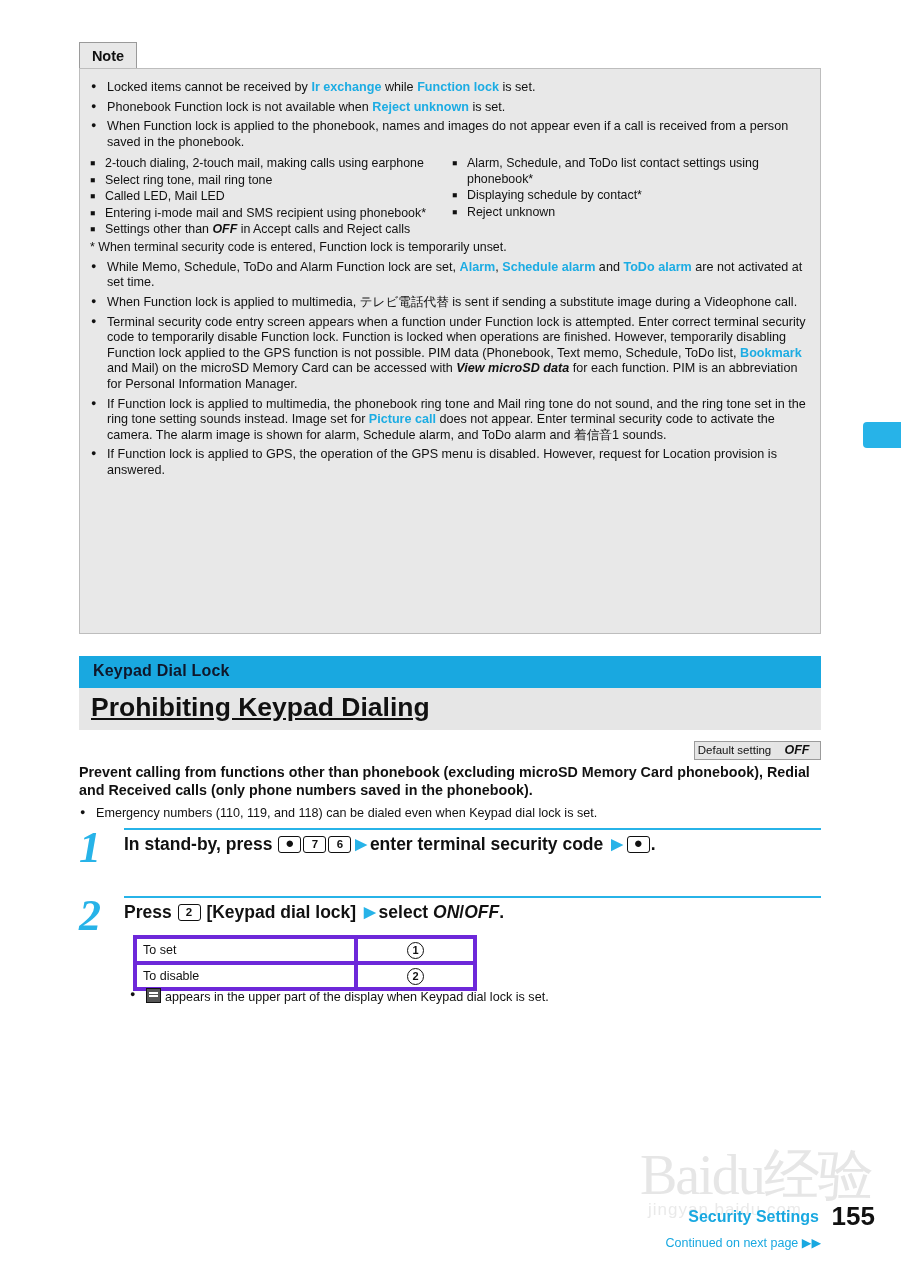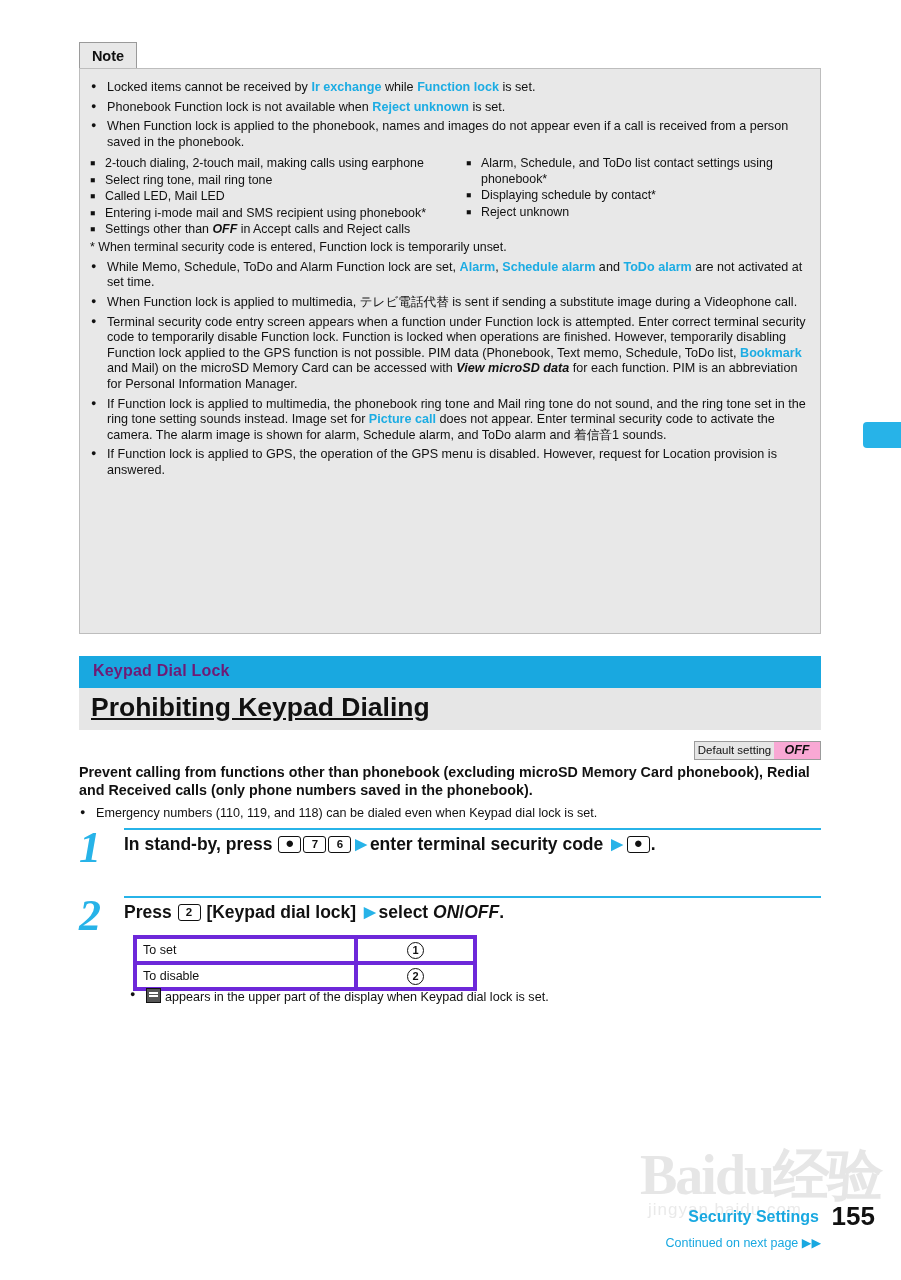--- a/index.html
+++ b/index.html
@@ -42,52 +42,52 @@
     content:"●";position:absolute;left:1px;top:-1px;font-size:9px;color:#111;
   }
   .sq-list{margin:2px 0 0 0;}
   .sq-item{
     position:relative;padding-left:15px;margin-bottom:1px;
     font-size:12.4px;line-height:15.4px;
   }
   .sq-item:before{
     content:"■";position:absolute;left:0;top:0;font-size:8.5px;color:#111;
   }
-  .two-col{display:flex;gap:24px;margin-top:2px;}
+  .two-col{display:flex;gap:10px;margin-top:2px;}
   .two-col .col{flex:0 0 auto;}
   .col-a{width:352px;}
   .col-b{width:350px;}
   .note-foot{
     font-size:12.4px;line-height:15.4px;margin-top:2px;padding-left:15px;
     text-indent:-15px;
   }
   .blue{color:#1cace3;font-weight:bold;}
   .ital{font-style:italic;font-weight:bold;}
 
   
   .sec-bar{
     position:absolute;left:79px;top:656px;width:742px;height:32px;
     background:#19a8e0;
   }
   .sec-bar span{
-    display:block;padding:6px 0 0 14px;color:#701a75;font-size:16px;font-weight:bold;
+    display:block;padding:6px 0 0 14px;color:#0f172a;font-size:16px;font-weight:bold;
     letter-spacing:.2px;
   }
   .sec-title{
     position:absolute;left:79px;top:688px;width:742px;height:42px;
     background:#e6e6e6;
   }
   .sec-title span{
     display:block;padding:4px 0 0 12px;font-size:26.5px;font-weight:bold;color:#111;text-decoration:underline;
   }
 
   
   .default-wrap{
     position:absolute;left:694px;top:741px;width:127px;height:19px;
-    border:1px solid #9b9b9b;display:flex;box-sizing:border-box;background:#f9a8d4;
+    border:1px solid #9b9b9b;display:flex;box-sizing:border-box;background:#e5e5e5;
   }
   .default-label{
     background:#e6e6e6;flex:1;font-size:11.5px;line-height:17px;text-align:center;color:#111;
   }
   .default-val{
     width:46px;font-size:12.5px;line-height:17px;text-align:center;font-style:italic;font-weight:bold;
   }
 
   
   .lead{
@@ -166,21 +166,21 @@
   .footer-cont{
     position:absolute;right:80px;bottom:30px;font-size:12.5px;color:#19a8e0;
   }
 
   
   .wm{
     position:absolute;left:640px;top:1138px;width:250px;height:95px;
     opacity:.35;pointer-events:none;
   }
   .wm .paw{
-    position:absolute;left:0;top:0;font-size:56px;color:#b9b9b9;font-weight:bold;
+    position:absolute;left:0;top:0;font-size:56px;color:#b9b9b9;font-weight:normal;
     font-family:"Liberation Serif", serif;letter-spacing:-2px;
   }
   .wm .sub{
     position:absolute;left:8px;top:62px;font-size:17px;color:#c3c3c3;letter-spacing:1px;
   }
 </style>
 </head>
 <body>
 
 <div class="page">

